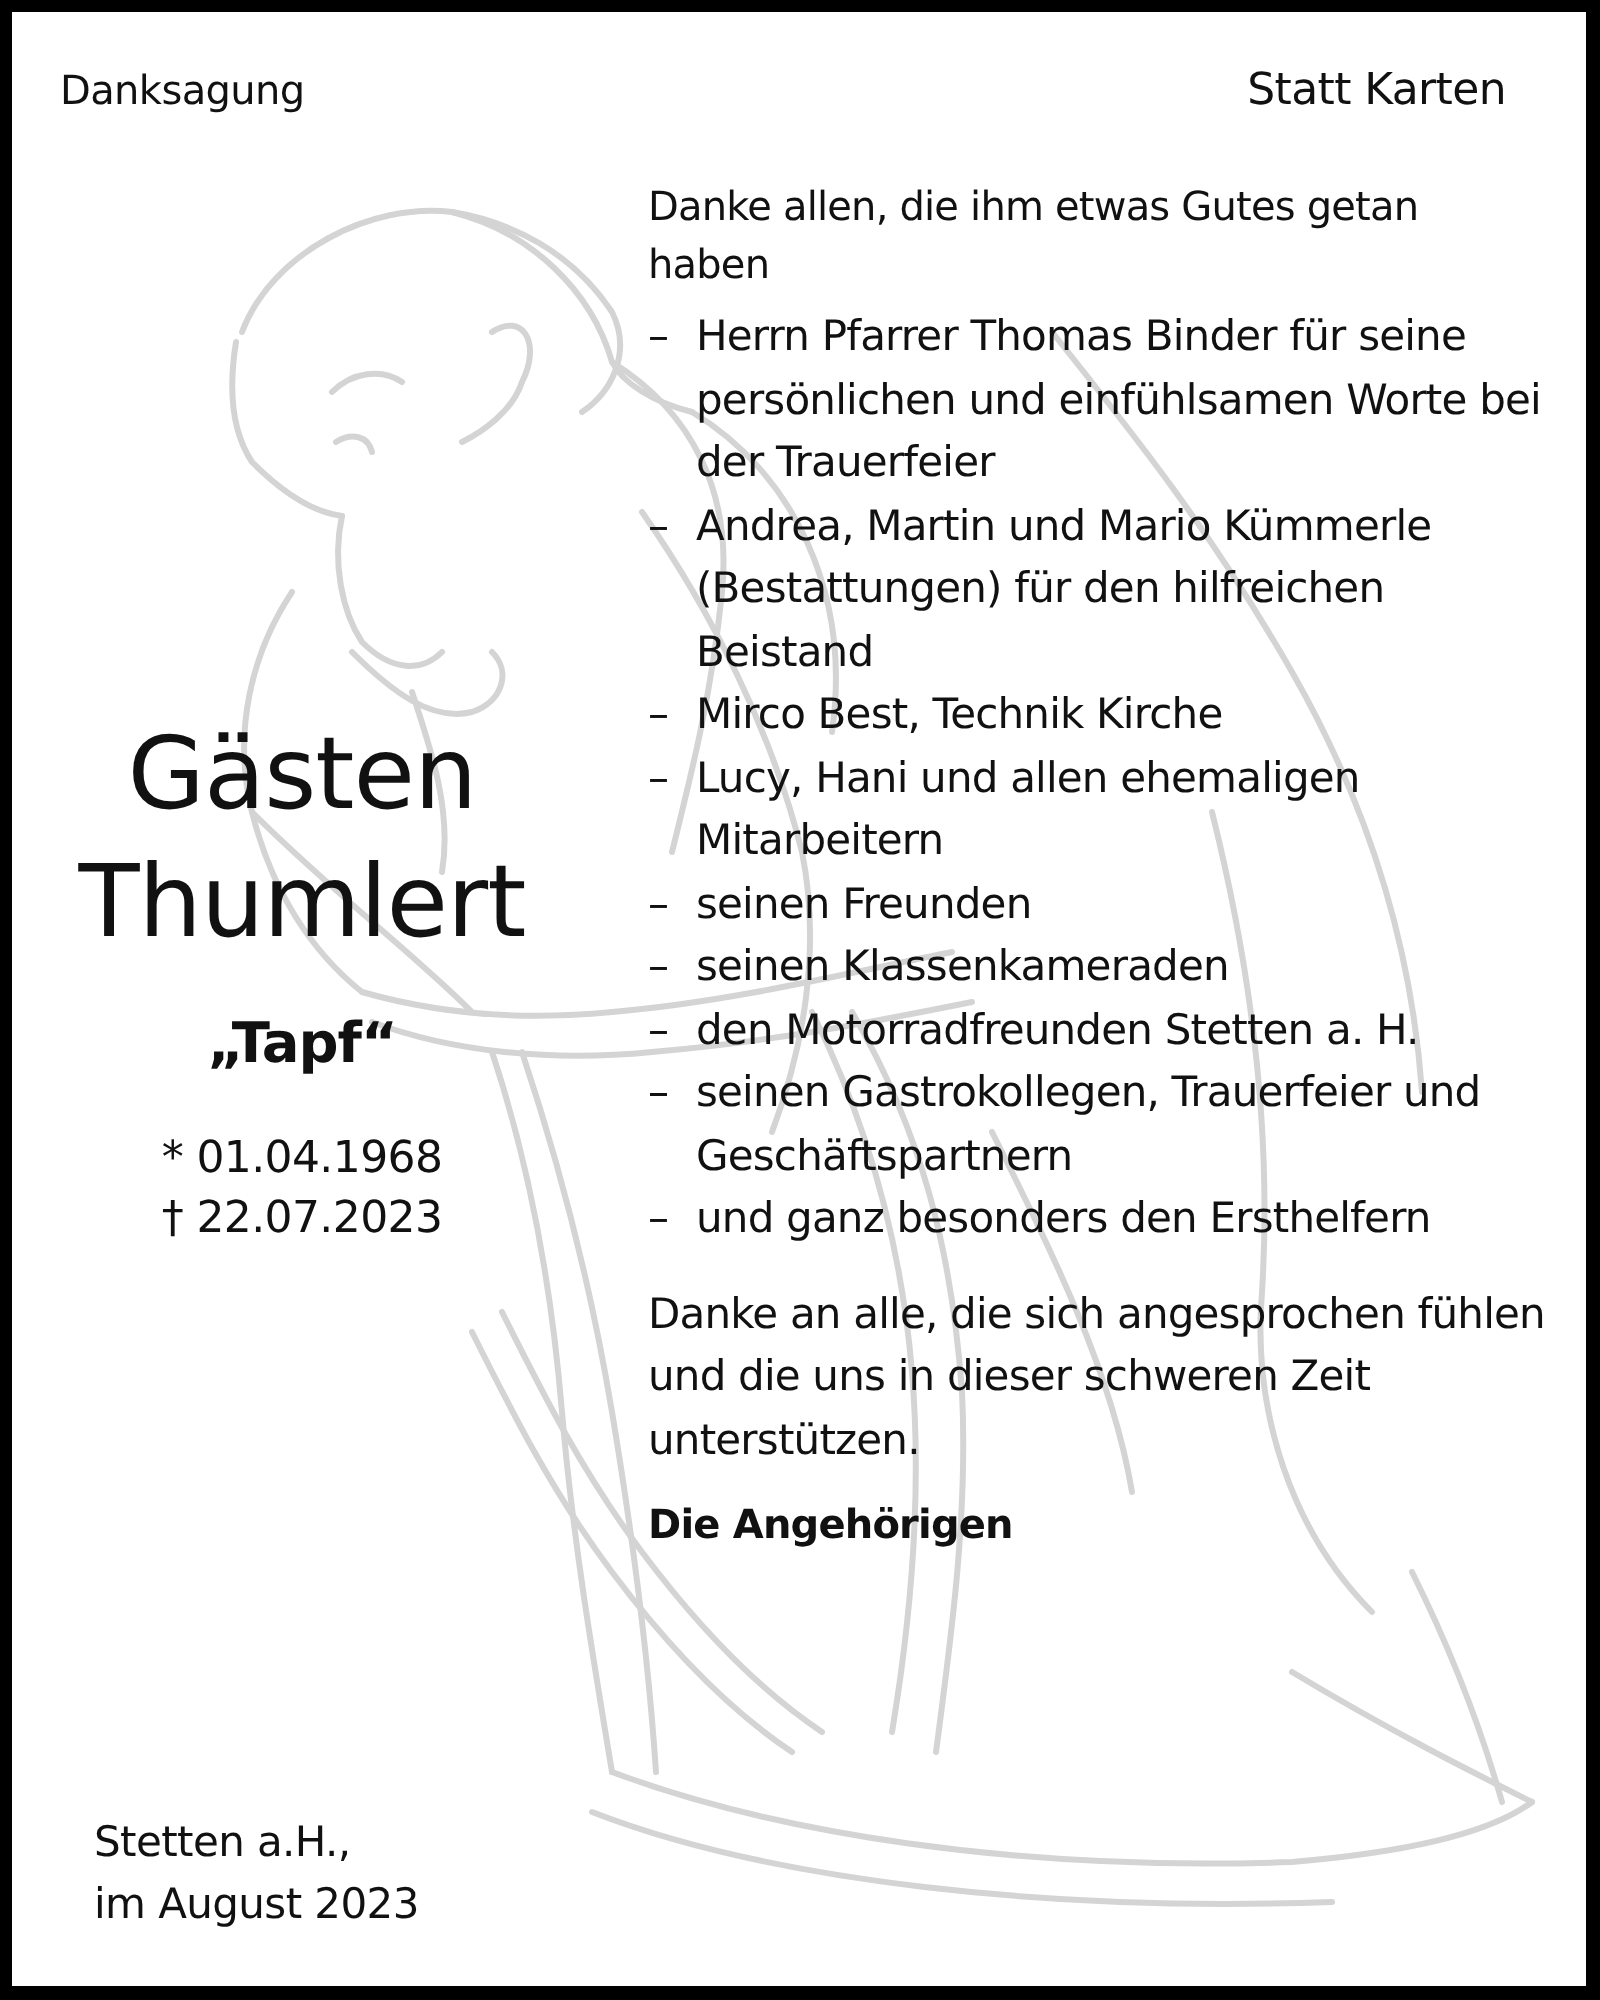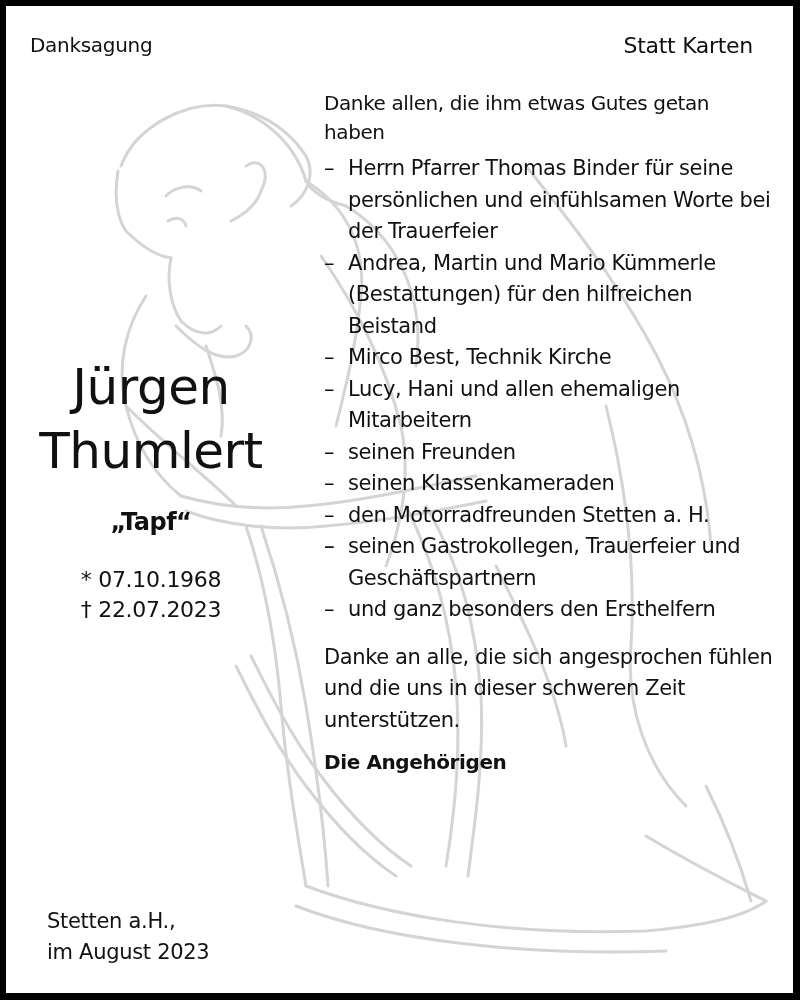--- a/index.html
+++ b/index.html
@@ -55,21 +55,21 @@
       text-align: center;
     }
     .name-line {
       font-size: 50px;
       line-height: 64px;
       letter-spacing: -0.5px;
       font-weight: normal;
     }
     .nickname {
       margin-top: 22px;
-      font-size: 24px;
+      font-size: 28px;
       line-height: 34px;
       font-weight: bold;
       letter-spacing: -0.5px;
     }
     .dates {
       margin-top: 26px;
       font-size: 22px;
       line-height: 30px;
       letter-spacing: -0.3px;
     }
@@ -167,25 +167,25 @@
     <path d="M520 160 C560 210, 600 260, 640 330 C680 400, 700 470, 705 540"></path>
     <path d="M600 400 C620 480, 630 560, 625 640 C620 700, 640 760, 680 800"></path>
     <path d="M490 560 C520 620, 550 680, 560 740"></path>
   </svg>
 </div>
 
 <div class="header-left">Danksagung</div>
 <div class="header-right">Statt Karten</div>
 
 <div class="left-col">
-  <div class="name-line">Jürgen</div>
+  <div class="name-line">Gästen</div>
   <div class="name-line">Thumlert</div>
   <div class="nickname">„Tapf“</div>
   <div class="dates">
-    <div>* 07.10.1968</div>
+    <div>* 01.04.1968</div>
     <div>† 22.07.2023</div>
   </div>
 </div>
 
 <div class="place-date">
   <div>Stetten a.H.,</div>
   <div>im August 2023</div>
 </div>
 
 <div class="right-col">

